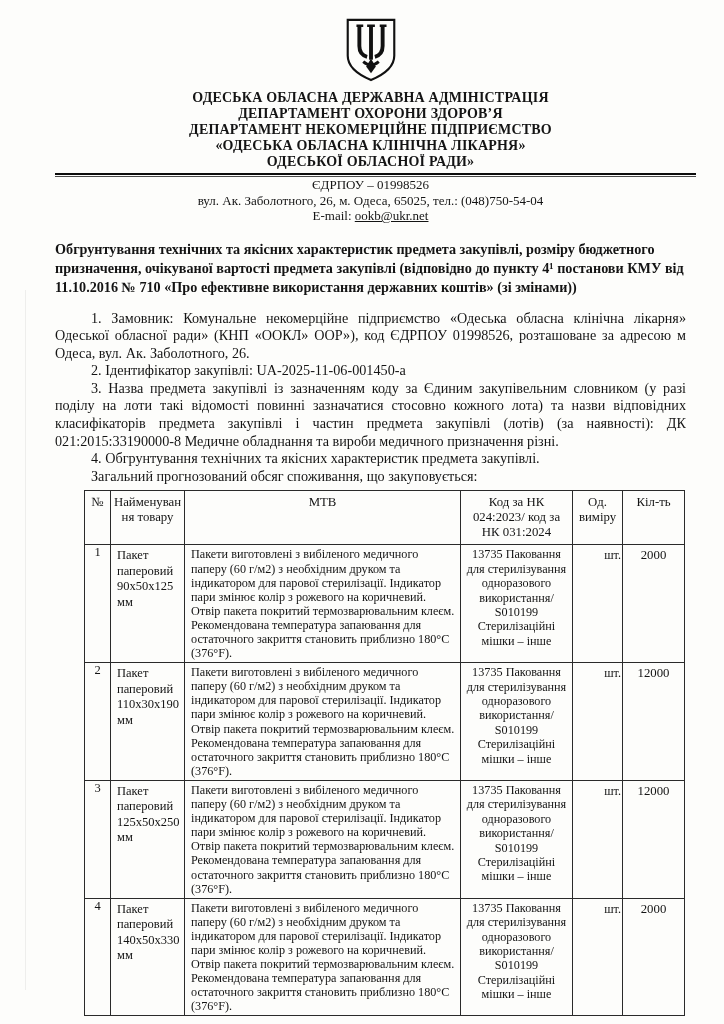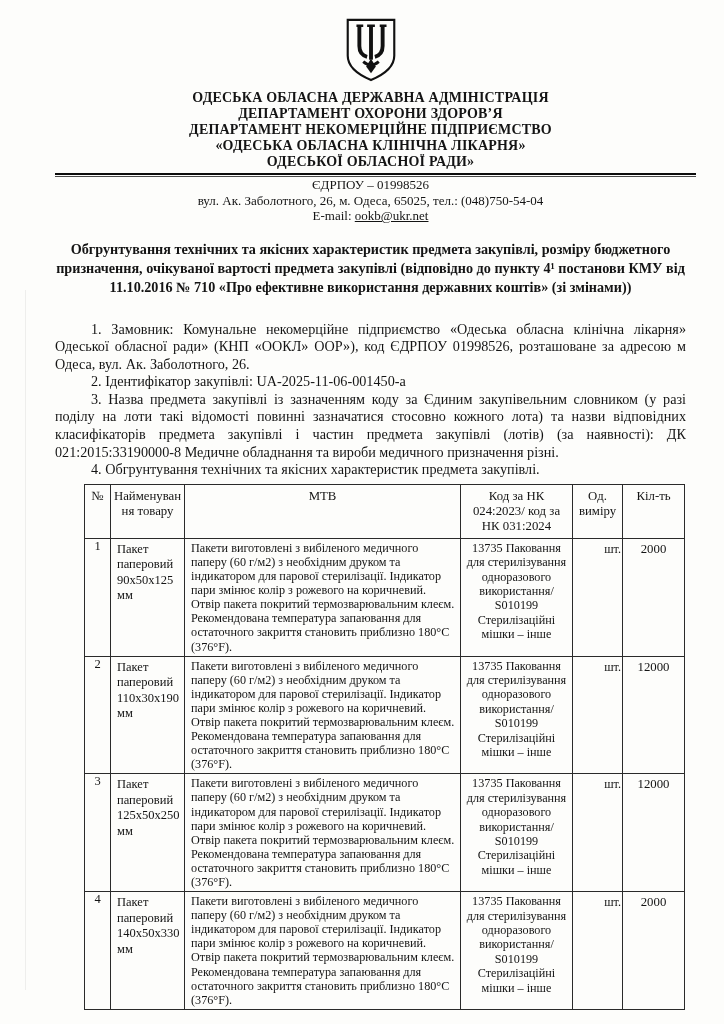--- a/index.html
+++ b/index.html
@@ -33,27 +33,26 @@
     height:4px;
     margin-left:0px; margin-right:-10px;
   }
 
   .contact-block { text-align:center; margin-top:0; }
   .contact-line { font-size:13px; line-height:15.5px; }
   .email-link { text-decoration:underline; }
 
   .doc-title {
     margin-top:16px;
-    text-align:center;
     font-weight:bold;
     font-size:14.2px;
     line-height:19px;
   }
 
-  .body-text { margin-top:24px; }
+  .body-text { margin-top:13px; }
   .para {
     font-size:14.2px;
     line-height:17.6px;
     text-align:justify;
     text-align-last:left;
     text-indent:36px;
   }
 
   table.goods {
     margin-top:5px;
@@ -123,20 +122,21 @@
     <div class="contact-line"><span>E-mail: </span><span class="email-link">ookb@ukr.net</span></div>
   </div>
 
   <div class="doc-title">Обгрунтування технічних та якісних характеристик предмета закупівлі, розміру бюджетного призначення, очікуваної вартості предмета закупівлі (відповідно до пункту 4¹ постанови КМУ від 11.10.2016 № 710 «Про ефективне використання державних коштів» (зі змінами))</div>
 
   <div class="body-text">
     <p class="para">1. Замовник: Комунальне некомерційне підприємство «Одеська обласна клінічна лікарня» Одеської обласної ради» (КНП «ООКЛ» ООР»), код ЄДРПОУ 01998526, розташоване за адресою м Одеса, вул. Ак. Заболотного, 26.</p>
     <p class="para">2. Ідентифікатор закупівлі: UA-2025-11-06-001450-a</p>
     <p class="para">3. Назва предмета закупівлі із зазначенням коду за Єдиним закупівельним словником (у разі поділу на лоти такі відомості повинні зазначатися стосовно кожного лота) та назви відповідних класифікаторів предмета закупівлі і частин предмета закупівлі (лотів) (за наявності): ДК 021:2015:33190000-8 Медичне обладнання та вироби медичного призначення різні.</p>
     <p class="para">4. Обгрунтування технічних та якісних характеристик предмета закупівлі.</p>
+    <p class="para">Загальний прогнозований обсяг споживання, що закуповується:</p>
   </div>
 
   <table class="goods">
     <colgroup>
       <col class="c-no">
         <col class="c-name">
         <col class="c-mtb">
         <col class="c-code">
         <col class="c-unit">
         <col class="c-qty">

